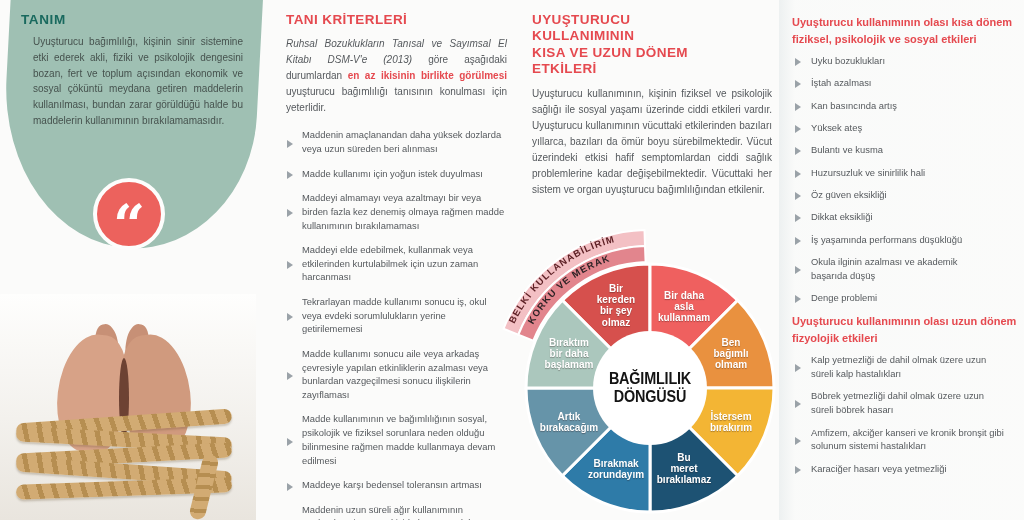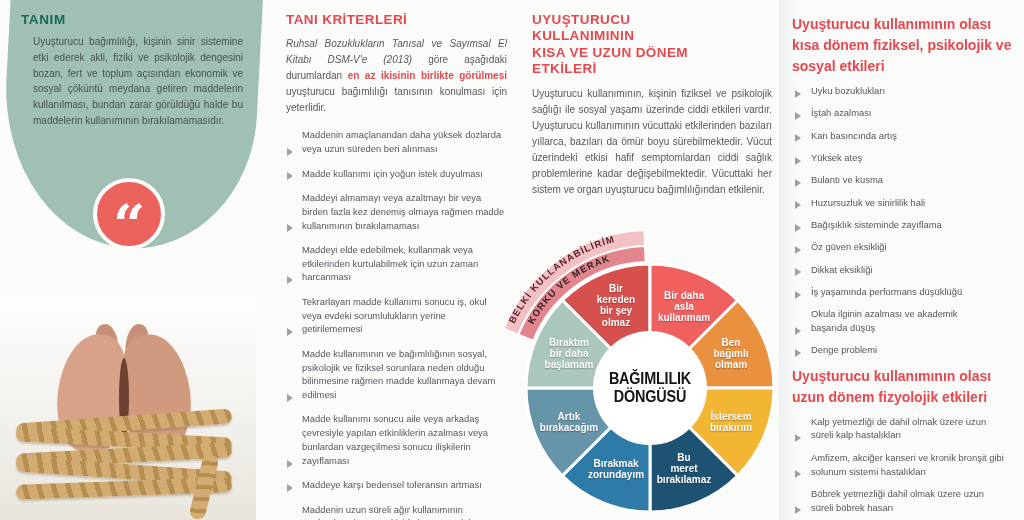--- a/index.html
+++ b/index.html
@@ -70,21 +70,21 @@
   }
   .body-text{color:#55595d;font-size:10px;line-height:1.6;text-align:justify;}
 
   
   .p2{left:286px;top:12px;width:221px;}
   .p2-intro{margin:8px 0 0 0;}
   .p2-intro .book{font-style:italic;}
   .p2-intro .hl{color:#e5494f;font-weight:700;}
   .blist{margin:12px 0 0 0;padding:0;list-style:none;}
   .blist li{
-    display:flex;align-items:flex-end;margin:0 0 10.5px 0;
+    display:flex;align-items:center;margin:0 0 10.5px 0;
   }
   .tri{
     flex:0 0 auto;width:0;height:0;margin:3px 9px 0 1px;
     border-left:6px solid #9aa2a8;border-top:4px solid transparent;border-bottom:4px solid transparent;
   }
   .blist .txt{color:#55595d;font-size:9.4px;line-height:1.47;}
 
   
   .p3{left:532px;top:12px;width:240px;}
   .p3 .body-text{margin:8px 0 0 0;}
@@ -105,21 +105,21 @@
   }
   .arc-text{font-weight:700;letter-spacing:1.1px;}
 
   
   .p4-shade{
     left:779px;top:0;width:245px;height:520px;
     background:linear-gradient(90deg,rgba(205,216,219,.30),rgba(243,247,247,.18) 16px,rgba(247,250,250,.12));
   }
   .p4{left:792px;top:14px;width:228px;}
   .sub-title{
-    color:#e5494f;font-size:14px;font-weight:800;line-height:1.5;margin:0;
+    color:#e5494f;font-size:11px;font-weight:800;line-height:1.5;margin:0;
   }
   .p4 .blist{margin:7px 0 0 0;}
   .p4 .blist li{margin-bottom:8.5px;}
   .p4 .tri{margin:2.5px 10px 0 3px;}
   .p4 .sub-title.second{margin-top:6px;}
 </style>
 </head>
 <body>
 
 <div class="abs blob"></div>
@@ -166,25 +166,25 @@
     <li>
         <span class="tri"></span>
         <span class="txt">Maddeyi elde edebilmek, kullanmak veya etkilerinden kurtulabilmek için uzun zaman harcanması</span>
       </li>
     <li>
         <span class="tri"></span>
         <span class="txt">Tekrarlayan madde kullanımı sonucu iş, okul veya evdeki sorumlulukların yerine getirilememesi</span>
       </li>
     <li>
         <span class="tri"></span>
+        <span class="txt">Madde kullanımı sonucu aile veya arkadaş çevresiyle yapılan etkinliklerin azalması veya bunlardan vazgeçilmesi sonucu ilişkilerin zayıflaması</span>
+      </li>
+    <li>
+        <span class="tri"></span>
         <span class="txt">Madde kullanımının ve bağımlılığının sosyal, psikolojik ve fiziksel sorunlara neden olduğu bilinmesine rağmen madde kullanmaya devam edilmesi</span>
-      </li>
-    <li>
-        <span class="tri"></span>
-        <span class="txt">Madde kullanımı sonucu aile veya arkadaş çevresiyle yapılan etkinliklerin azalması veya bunlardan vazgeçilmesi sonucu ilişkilerin zayıflaması</span>
       </li>
     <li>
         <span class="tri"></span>
         <span class="txt">Maddeye karşı bedensel toleransın artması</span>
       </li>
     <li>
         <span class="tri"></span>
         <span class="txt">Maddenin uzun süreli ağır kullanımının sürdürülmesi sonucu kişide kan veya doku konsantrasyonlarının azalması ve çekilme sendromunun ortaya çıkması</span>
       </li>
   </ul>
@@ -277,24 +277,20 @@
     <li>
         <span class="tri"></span>
         <span class="txt">Bulantı ve kusma</span>
       </li>
     <li>
         <span class="tri"></span>
         <span class="txt">Huzursuzluk ve sinirlilik hali</span>
       </li>
     <li>
         <span class="tri"></span>
-        <span class="txt">Bağışıklık sisteminde zayıflama</span>
-      </li>
-    <li>
-        <span class="tri"></span>
         <span class="txt">Öz güven eksikliği</span>
       </li>
     <li>
         <span class="tri"></span>
         <span class="txt">Dikkat eksikliği</span>
       </li>
     <li>
         <span class="tri"></span>
         <span class="txt">İş yaşamında performans düşüklüğü</span>
       </li>
@@ -309,25 +305,25 @@
   </ul>
 
   <h3 class="sub-title second">Uyuşturucu kullanımının olası uzun dönem fizyolojik etkileri</h3>
   <ul class="blist">
     <li>
         <span class="tri"></span>
         <span class="txt" style="max-width:180px;">Kalp yetmezliği de dahil olmak üzere uzun süreli kalp hastalıkları</span>
       </li>
     <li>
         <span class="tri"></span>
+        <span class="txt" style="max-width:180px;">Böbrek yetmezliği dahil olmak üzere uzun süreli böbrek hasarı</span>
+      </li>
+    <li>
+        <span class="tri"></span>
         <span class="txt">Amfizem, akciğer kanseri ve kronik bronşit gibi solunum sistemi hastalıkları</span>
       </li>
     <li>
         <span class="tri"></span>
-        <span class="txt" style="max-width:180px;">Böbrek yetmezliği dahil olmak üzere uzun süreli böbrek hasarı</span>
-      </li>
-    <li>
-        <span class="tri"></span>
         <span class="txt">Karaciğer hasarı veya yetmezliği</span>
       </li>
 
   </ul>
 </div>
 
 </body></html>

